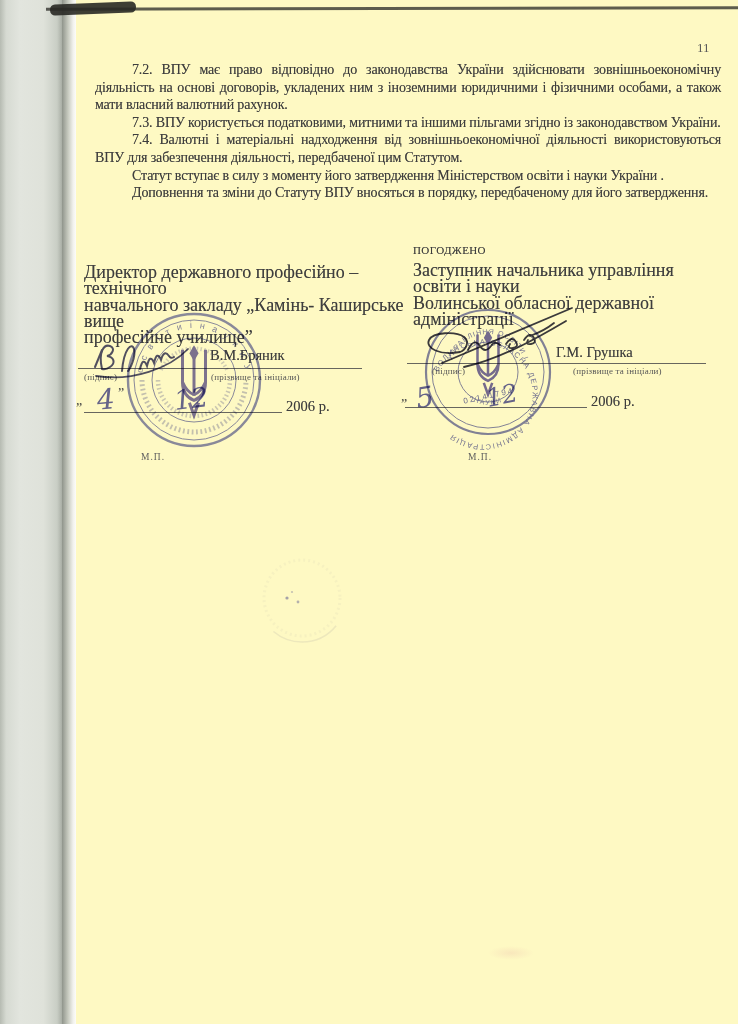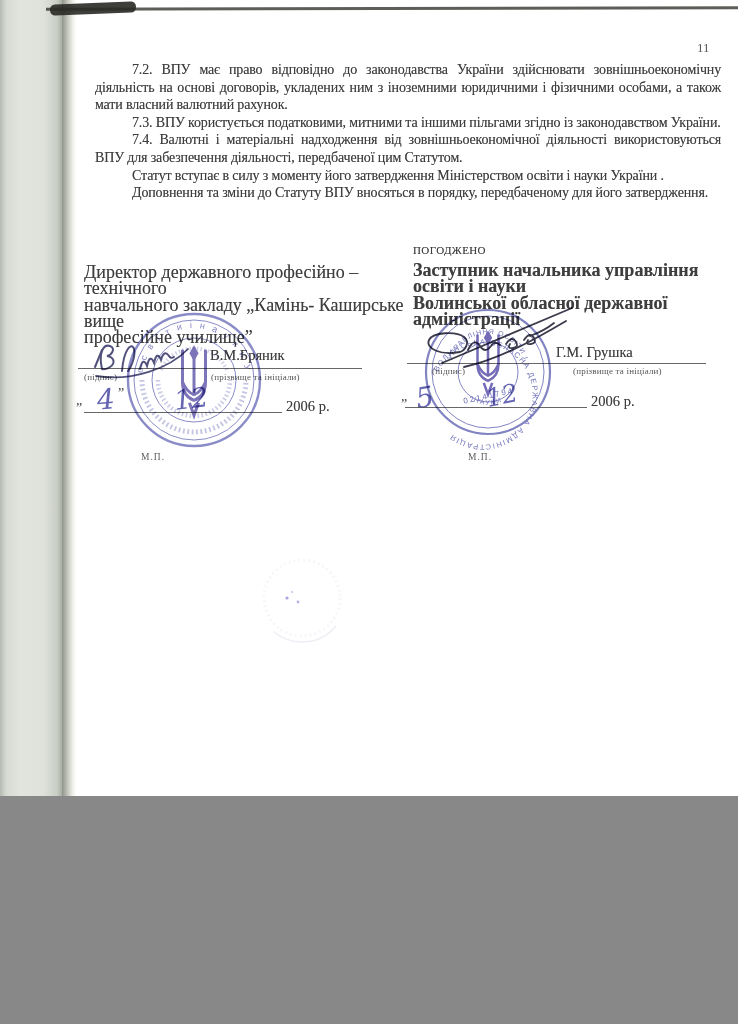--- a/index.html
+++ b/index.html
@@ -1,18 +1,18 @@
 <!DOCTYPE html>
 <html><head>
 <meta charset="utf-8">
 <style>
   html,body{margin:0;padding:0;background:#888;}
   #scan{
-    position:relative; width:738px; height:796px; overflow:hidden;
-    background:#ffffff;
+    position:relative; width:738px; height:1024px; overflow:hidden;
+    background:#fef9c3;
     font-family:"Liberation Serif", serif;
     color:#3e3e3e;
   }
   
   .scanner-band{
     position:absolute; left:0; top:0; width:62px; height:1024px;
     background:linear-gradient(90deg,#b6bbb2 0%,#d6dad2 10%,#e2e5de 32%,#dfe2da 70%,#c9cec5 92%,#a9aea5 100%);
   }
   .page-edge{
     position:absolute; left:62px; top:0; width:14px; height:1024px;
@@ -82,21 +82,21 @@
     <p>Доповнення та зміни до Статуту ВПУ вносяться в порядку, передбаченому для його затвердження.</p>
   </div>
 
   <div class="col-title" style="left:84px; top:264px; width:340px;">
     <div>Директор державного професійно – технічного</div>
     <div>навчального закладу  „Камінь- Каширське вище</div>
     <div> професійне училище”</div>
   </div>
 
   <div class="agreed">ПОГОДЖЕНО</div>
-  <div class="col-title" style="left:413px; top:262px; width:310px;font-weight:bold;">
+  <div class="col-title" style="left:413px; top:262px; width:310px;">
     <div>Заступник начальника управління</div>
     <div>освіти і науки</div>
     <div>Волинської обласної державної адміністрації</div>
   </div>
 
   <div class="sig-name" style="left:210px; top:347px;">В.М.Бряник</div>
   <div class="sig-line" style="left:78px; top:368px; width:284px;"></div>
   <div class="sub-label" style="left:84px; top:372px;">(підпис)</div>
   <div class="sub-label" style="left:211px; top:372px;">(прізвище та ініціали)</div>
 

